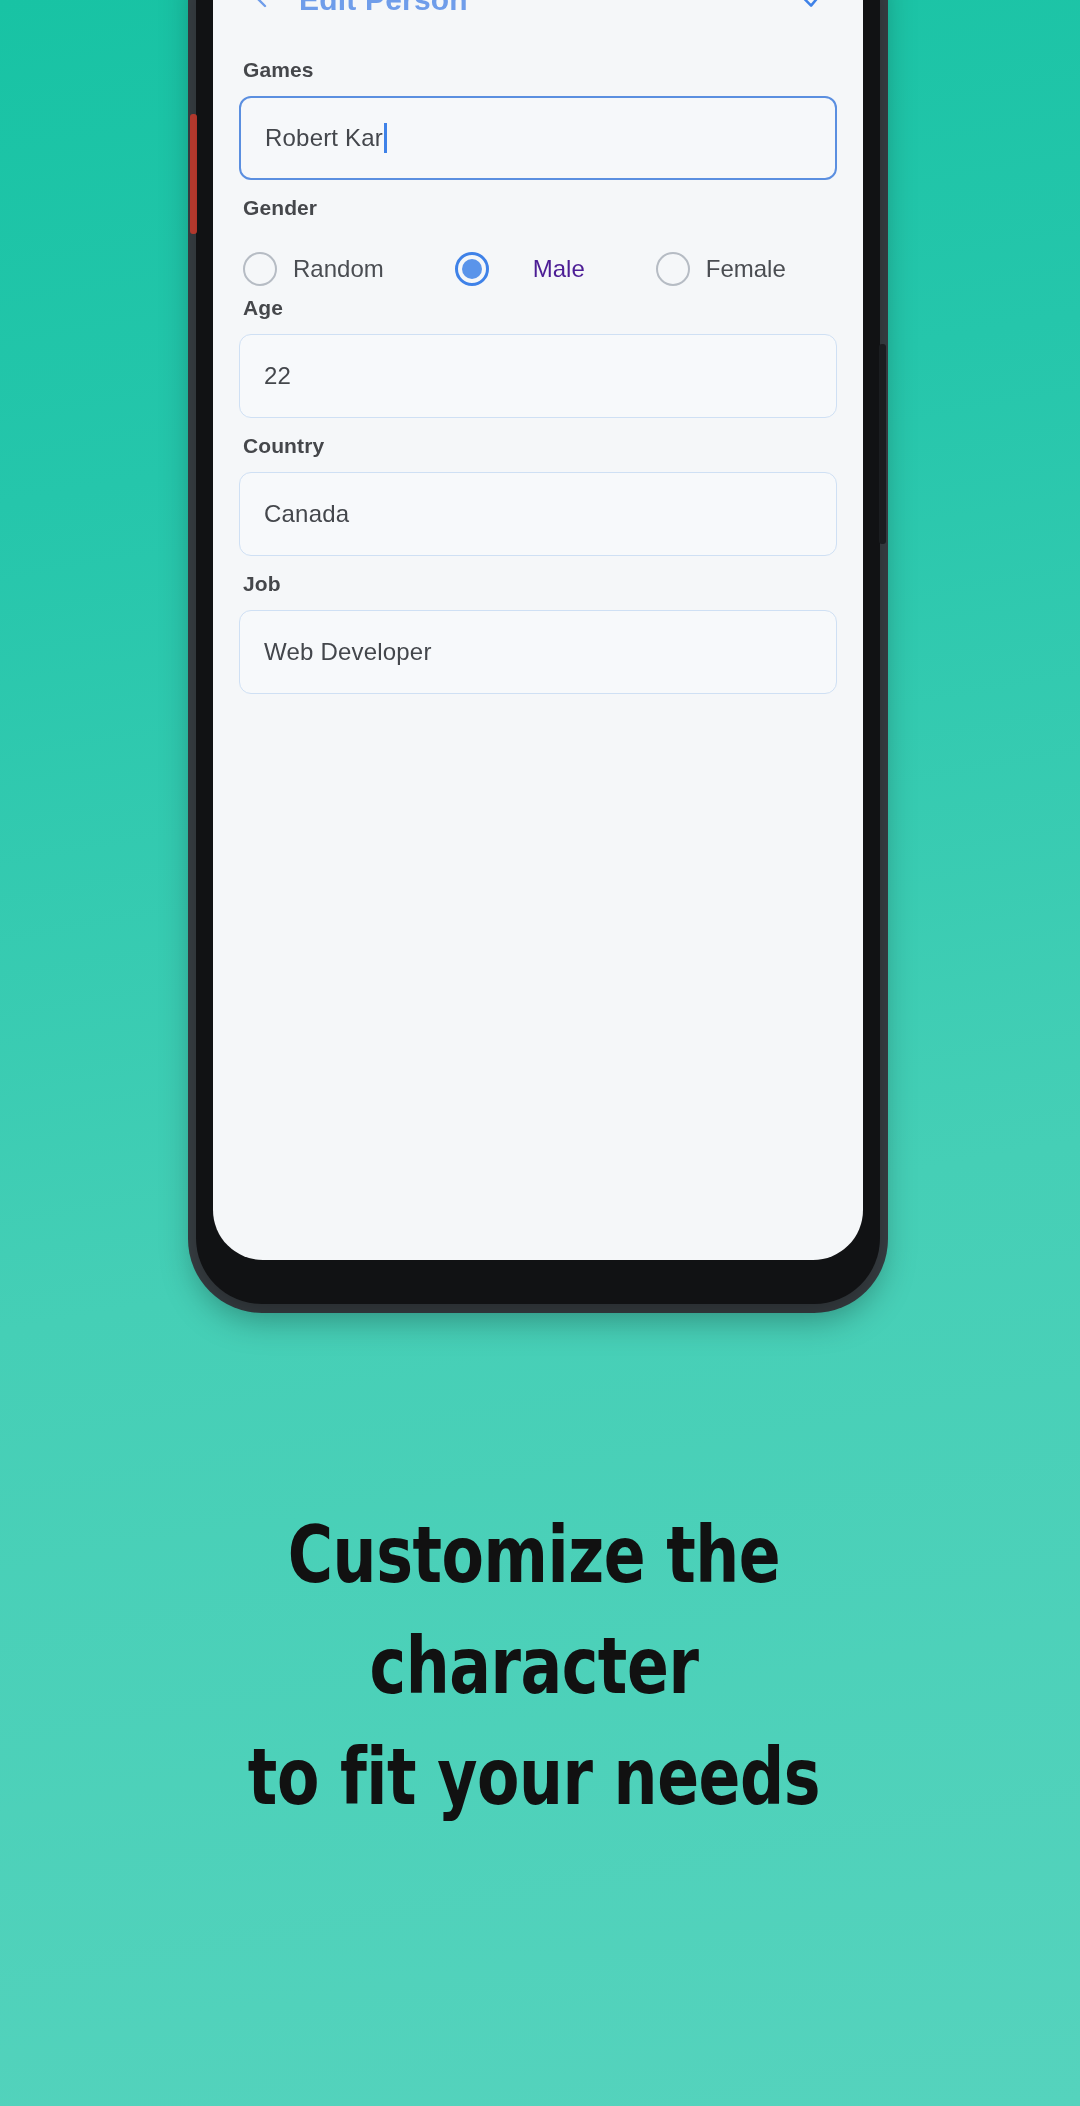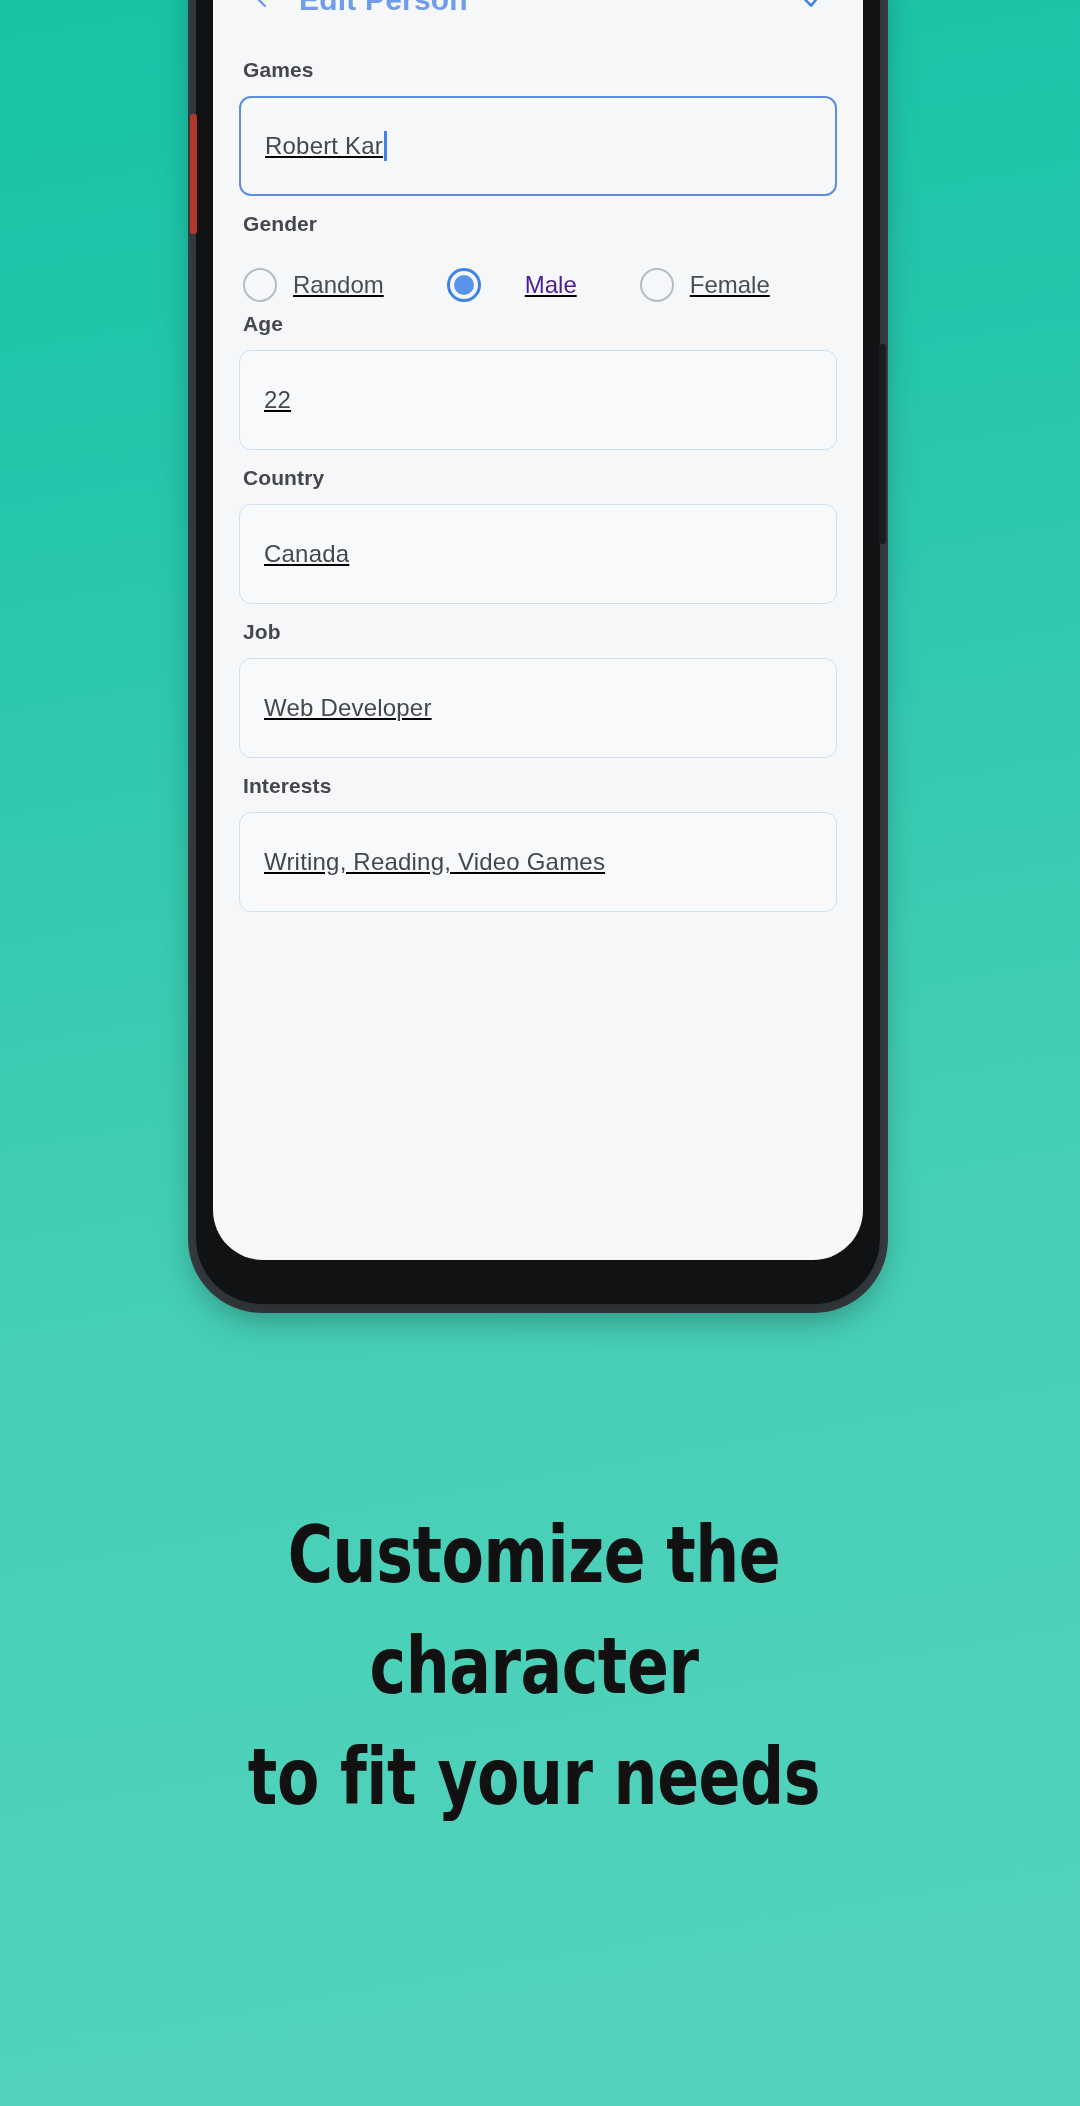--- a/index.html
+++ b/index.html
@@ -58,34 +58,34 @@
   #confirm-button svg{ width:28px; height:28px; }
 
   
   #form-scroll{ padding:22px 26px 0 26px; }
   .field-block{ margin-bottom:16px; }
   .field-label{
     font-size:21px; font-weight:700; color:#45474b; letter-spacing:.1px;
     margin:0 0 14px 4px;
   }
   .text-input{
-    height:100px; border-radius:12px; background:#f7f9fb;
-    border:1.6px solid #cfe0f4; display:flex; align-items:center; padding:0 24px;text-decoration:underline;
+    height:84px; border-radius:12px; background:#f7f9fb;
+    border:1.6px solid #cfe0f4; display:flex; align-items:center; padding:0 24px;
   }
   .text-input.focused{ border:2px solid #5b8fe0; background:#f6f8fa; }
   .input-value{ font-size:24px; color:#44474c; letter-spacing:.2px; }
   .caret{
     display:inline-block; width:3px; height:30px; background:#3f82e8;
     margin-left:1px; vertical-align:-6px;
   }
 
   
   #gender-block{ margin-bottom:10px; }
   #gender-label{ margin-bottom:32px; }
-  #gender-options{ display:flex; align-items:flex-end; gap:7px; padding-left:4px;text-decoration:underline; }
+  #gender-options{ display:flex; align-items:flex-end; gap:15px; padding-left:4px; }
   .radio-option{ display:flex; align-items:center; cursor:pointer; }
   .radio-option + .radio-option{ margin-left:56px; }
   .radio-mark{
     width:34px; height:34px; border-radius:50%;
     border:2.4px solid #b6bcc4; flex:0 0 auto;
     display:flex; align-items:center; justify-content:center;
   }
   .radio-option.selected .radio-mark{ border-color:#3f82e8; border-width:3px; }
   .radio-dot{ width:0; height:0; border-radius:50%; background:#5a94ea; }
   .radio-option.selected .radio-dot{ width:20px; height:20px; }
@@ -188,26 +188,20 @@
         </div>
       </div>
 
       <div class="field-block">
         <div class="field-label">Job</div>
         <div class="text-input">
           <span class="input-value">Web Developer</span>
         </div>
       </div>
 
-      <div class="field-block">
-        <div class="field-label">Interests</div>
-        <div class="text-input">
-          <span class="input-value">Writing, Reading, Video Games</span>
-        </div>
-      </div>
 
     </div>
   </div>
 </div>
 
 <div id="caption">
   <div class="line">Customize the character</div>
   <div class="line">to fit your needs</div>
 </div>
 

